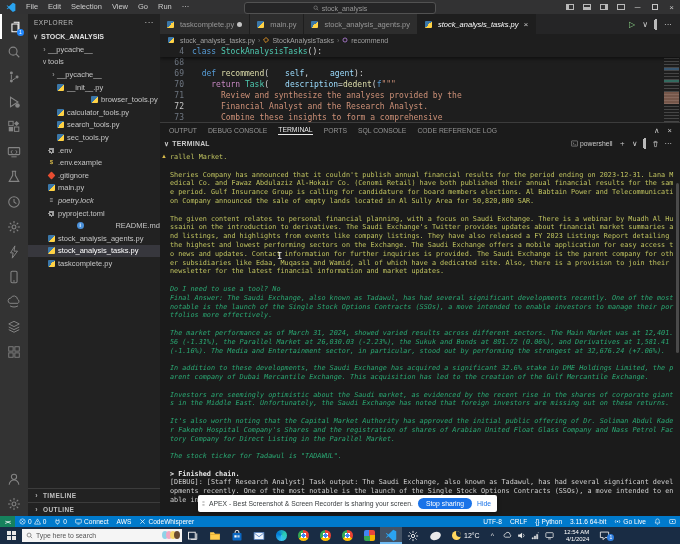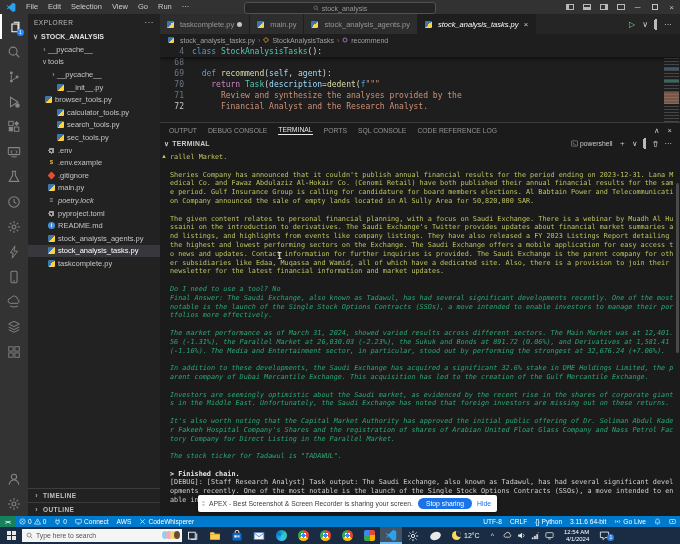--- a/index.html
+++ b/index.html
@@ -67,21 +67,21 @@
     gap:3px;padding-left:8px;font-size:7px;color:#a0a0a0;box-sizing:border-box;}
   .bc-sep{color:#6e6e6e;font-size:7px;}
   .bc-ico{width:6px;height:6px;flex:none;}
 
   .code{position:absolute;left:0;top:32px;width:520px;height:76px;overflow:hidden;
     font-family:"DejaVu Sans Mono",monospace;font-size:8px;line-height:11px;}
   .code-line{display:flex;height:11px;white-space:pre;}
   .code-line .num{width:24px;flex:none;text-align:right;padding-right:8px;color:#6e7681;}
   .code-line.current .num{color:#c6c6c6;}
   .code-line.sticky{background:#1e1e1e;box-shadow:0 2px 3px rgba(0,0,0,.45);position:relative;z-index:2;}
-  .c-kw{color:#569cd6;} .c-type{color:#4ec9b0;} .c-fn{color:#dcdcaa;} .c-param{color:#9cdcfe;}
+  .c-kw{color:#569cd6;} .c-type{color:#4ec9b0;} .c-fn{color:#dcdcaa;} .c-param{color:#9cdcfe;margin-left:16px;}
   .c-ctrl{color:#c586c0;} .c-str{color:#ce9178;} .c-fg{color:#d4d4d4;}
   .minimap{position:absolute;right:1px;top:32px;width:15px;height:76px;opacity:.9;
     background:
       linear-gradient(to bottom, transparent 0 8px, rgba(206,145,120,.55) 8px 10px, transparent 10px 22px,
         rgba(86,156,214,.5) 22px 24px, transparent 24px 34px, rgba(78,201,176,.5) 34px 36px,
         transparent 36px 46px, rgba(206,145,120,.55) 46px 58px, transparent 58px),
       repeating-linear-gradient(to bottom, rgba(190,190,190,.28) 0 1px, transparent 1px 3px);}
 
   
   .panel{position:absolute;left:0;top:108px;width:520px;height:394px;background:#1b1b1b;border-top:1px solid #3c3c3c;box-sizing:border-box;}
@@ -325,21 +325,21 @@
         </div>
         <div class="tree-row" style="padding-left: 22px;">
           <span class="tree-arrow">›</span>
           <span>__pycache__</span>
         </div>
         <div class="tree-row" style="padding-left: 22px;">
           <span class="tree-arrow"></span>
           <span class="fi fi-py"></span>
           <span>__init__.py</span>
         </div>
-        <div class="tree-row" style="padding-left: 10px;">
+        <div class="tree-row" style="padding-left: 24px; margin-left: 32px;">
           <span class="tree-arrow"></span>
           <span class="fi fi-py"></span>
           <span>browser_tools.py</span>
         </div>
         <div class="tree-row" style="padding-left: 22px;">
           <span class="tree-arrow"></span>
           <span class="fi fi-py"></span>
           <span>calculator_tools.py</span>
         </div>
         <div class="tree-row" style="padding-left: 22px; align-items: center;">
@@ -375,21 +375,21 @@
         <div class="tree-row" style="padding-left: 13px; font-style: italic;">
           <span class="tree-arrow"></span>
           <span class="fi fi-lock">≡</span>
           <span>poetry.lock</span>
         </div>
         <div class="tree-row" style="padding-left: 13px;">
           <span class="tree-arrow"></span>
           <span class="fi fi-gear"></span>
           <span>pyproject.toml</span>
         </div>
-        <div class="tree-row" style="padding-left: 13px;">
+        <div class="tree-row" style="padding-left: 13px; justify-content: space-between;">
           <span class="tree-arrow"></span>
           <span class="fi fi-info">i</span>
           <span>README.md</span>
         </div>
         <div class="tree-row" style="padding-left: 13px;">
           <span class="tree-arrow"></span>
           <span class="fi fi-py"></span>
           <span>stock_analysis_agents.py</span>
         </div>
         <div class="tree-row selected" style="padding-left: 13px;">
@@ -460,20 +460,21 @@
         </span>
         <span>recommend</span>
       </div>
     <div class="code" id="code">
         <div class="code-line sticky"><span class="num">4</span><span class="c-kw">class </span><span class="c-type">StockAnalysisTasks</span><span class="c-fg">():</span></div>
         <div class="code-line"><span class="num">68</span></div>
         <div class="code-line"><span class="num">69</span><span class="c-fg">  </span><span class="c-kw">def </span><span class="c-fn">recommend</span><span class="c-fg">(</span><span class="c-param">self</span><span class="c-fg">, </span><span class="c-param">agent</span><span class="c-fg">):</span></div>
         <div class="code-line"><span class="num">70</span><span class="c-fg">    </span><span class="c-ctrl">return </span><span class="c-type">Task</span><span class="c-fg">(</span><span class="c-param">description</span><span class="c-fg">=</span><span class="c-fn">dedent</span><span class="c-fg">(</span><span class="c-kw">f</span><span class="c-str">"""</span></div>
         <div class="code-line"><span class="num">71</span><span class="c-str">      Review and synthesize the analyses provided by the</span></div>
         <div class="code-line current"><span class="num">72</span><span class="c-str">      Financial Analyst and the Research Analyst.</span></div>
+        <div class="code-line"><span class="num">73</span><span class="c-str">      Combine these insights to form a comprehensive</span></div>
       </div>
     <div class="minimap"></div>
 
     <div class="panel">
       <div class="panel-tabs" id="paneltabs">
           <span class="panel-tab">OUTPUT</span>
           <span class="panel-tab">DEBUG CONSOLE</span>
           <span class="panel-tab active">TERMINAL</span>
           <span class="panel-tab">PORTS</span>
           <span class="panel-tab">SQL CONSOLE</span>

